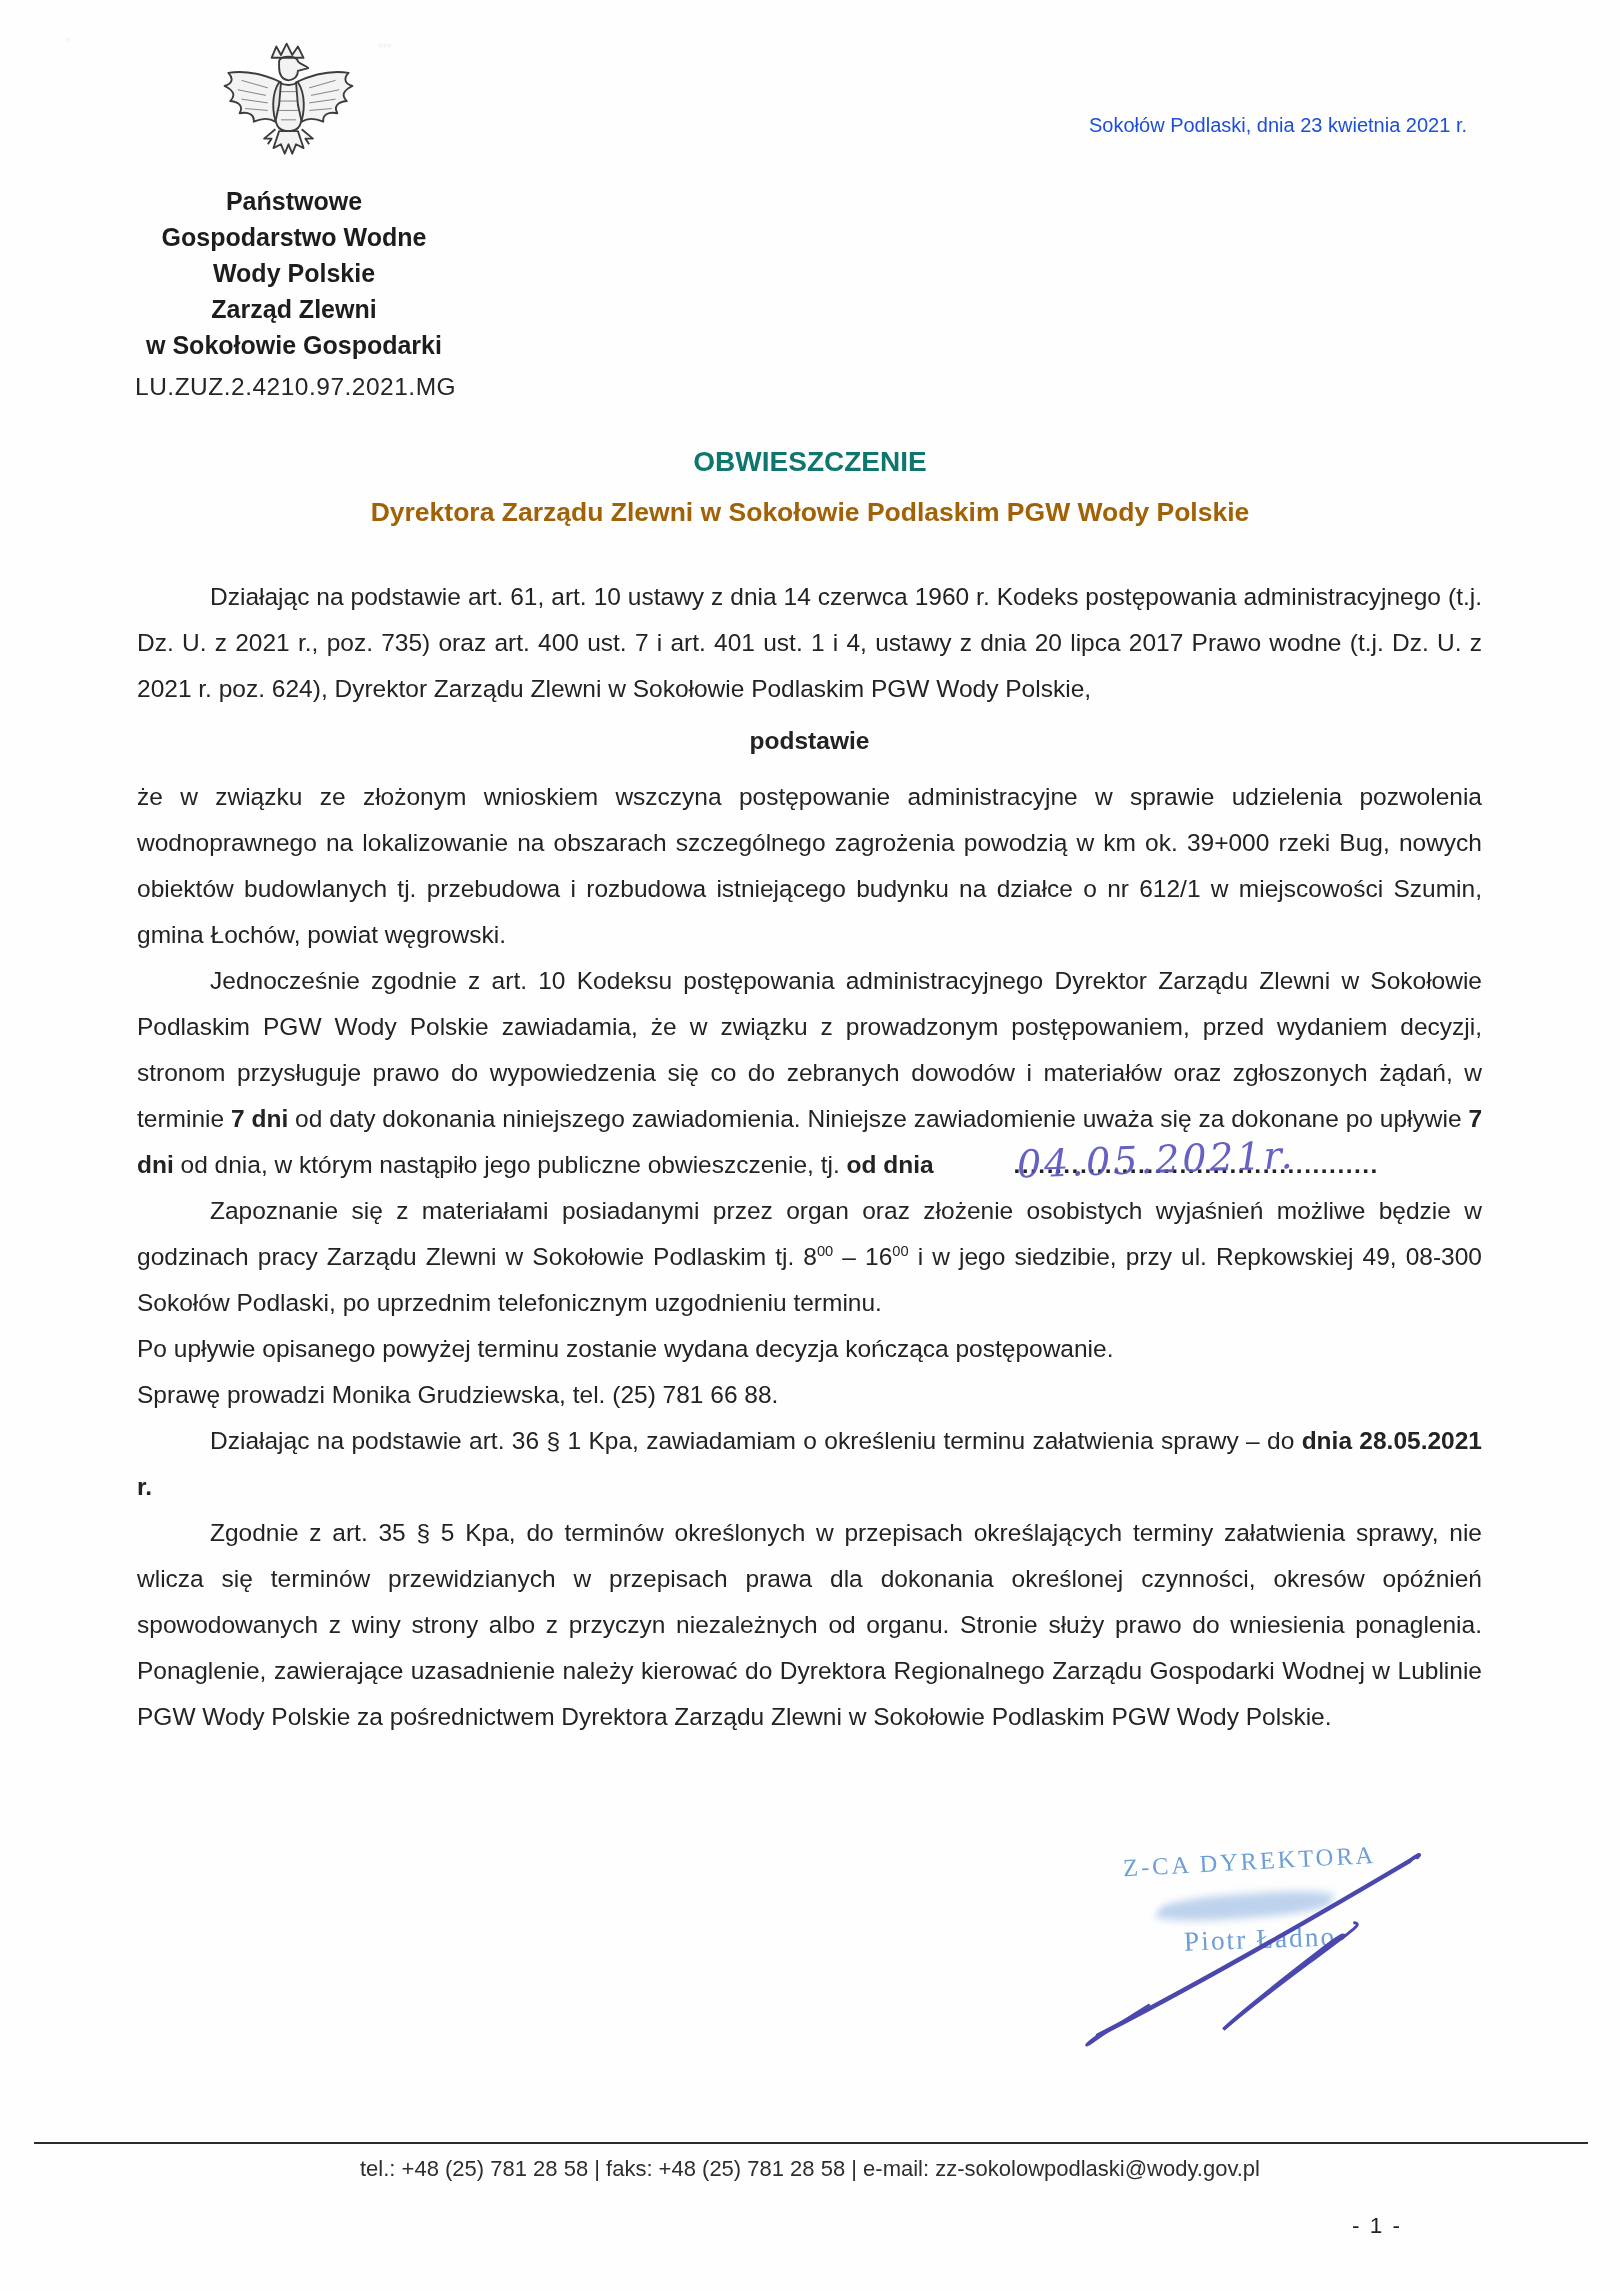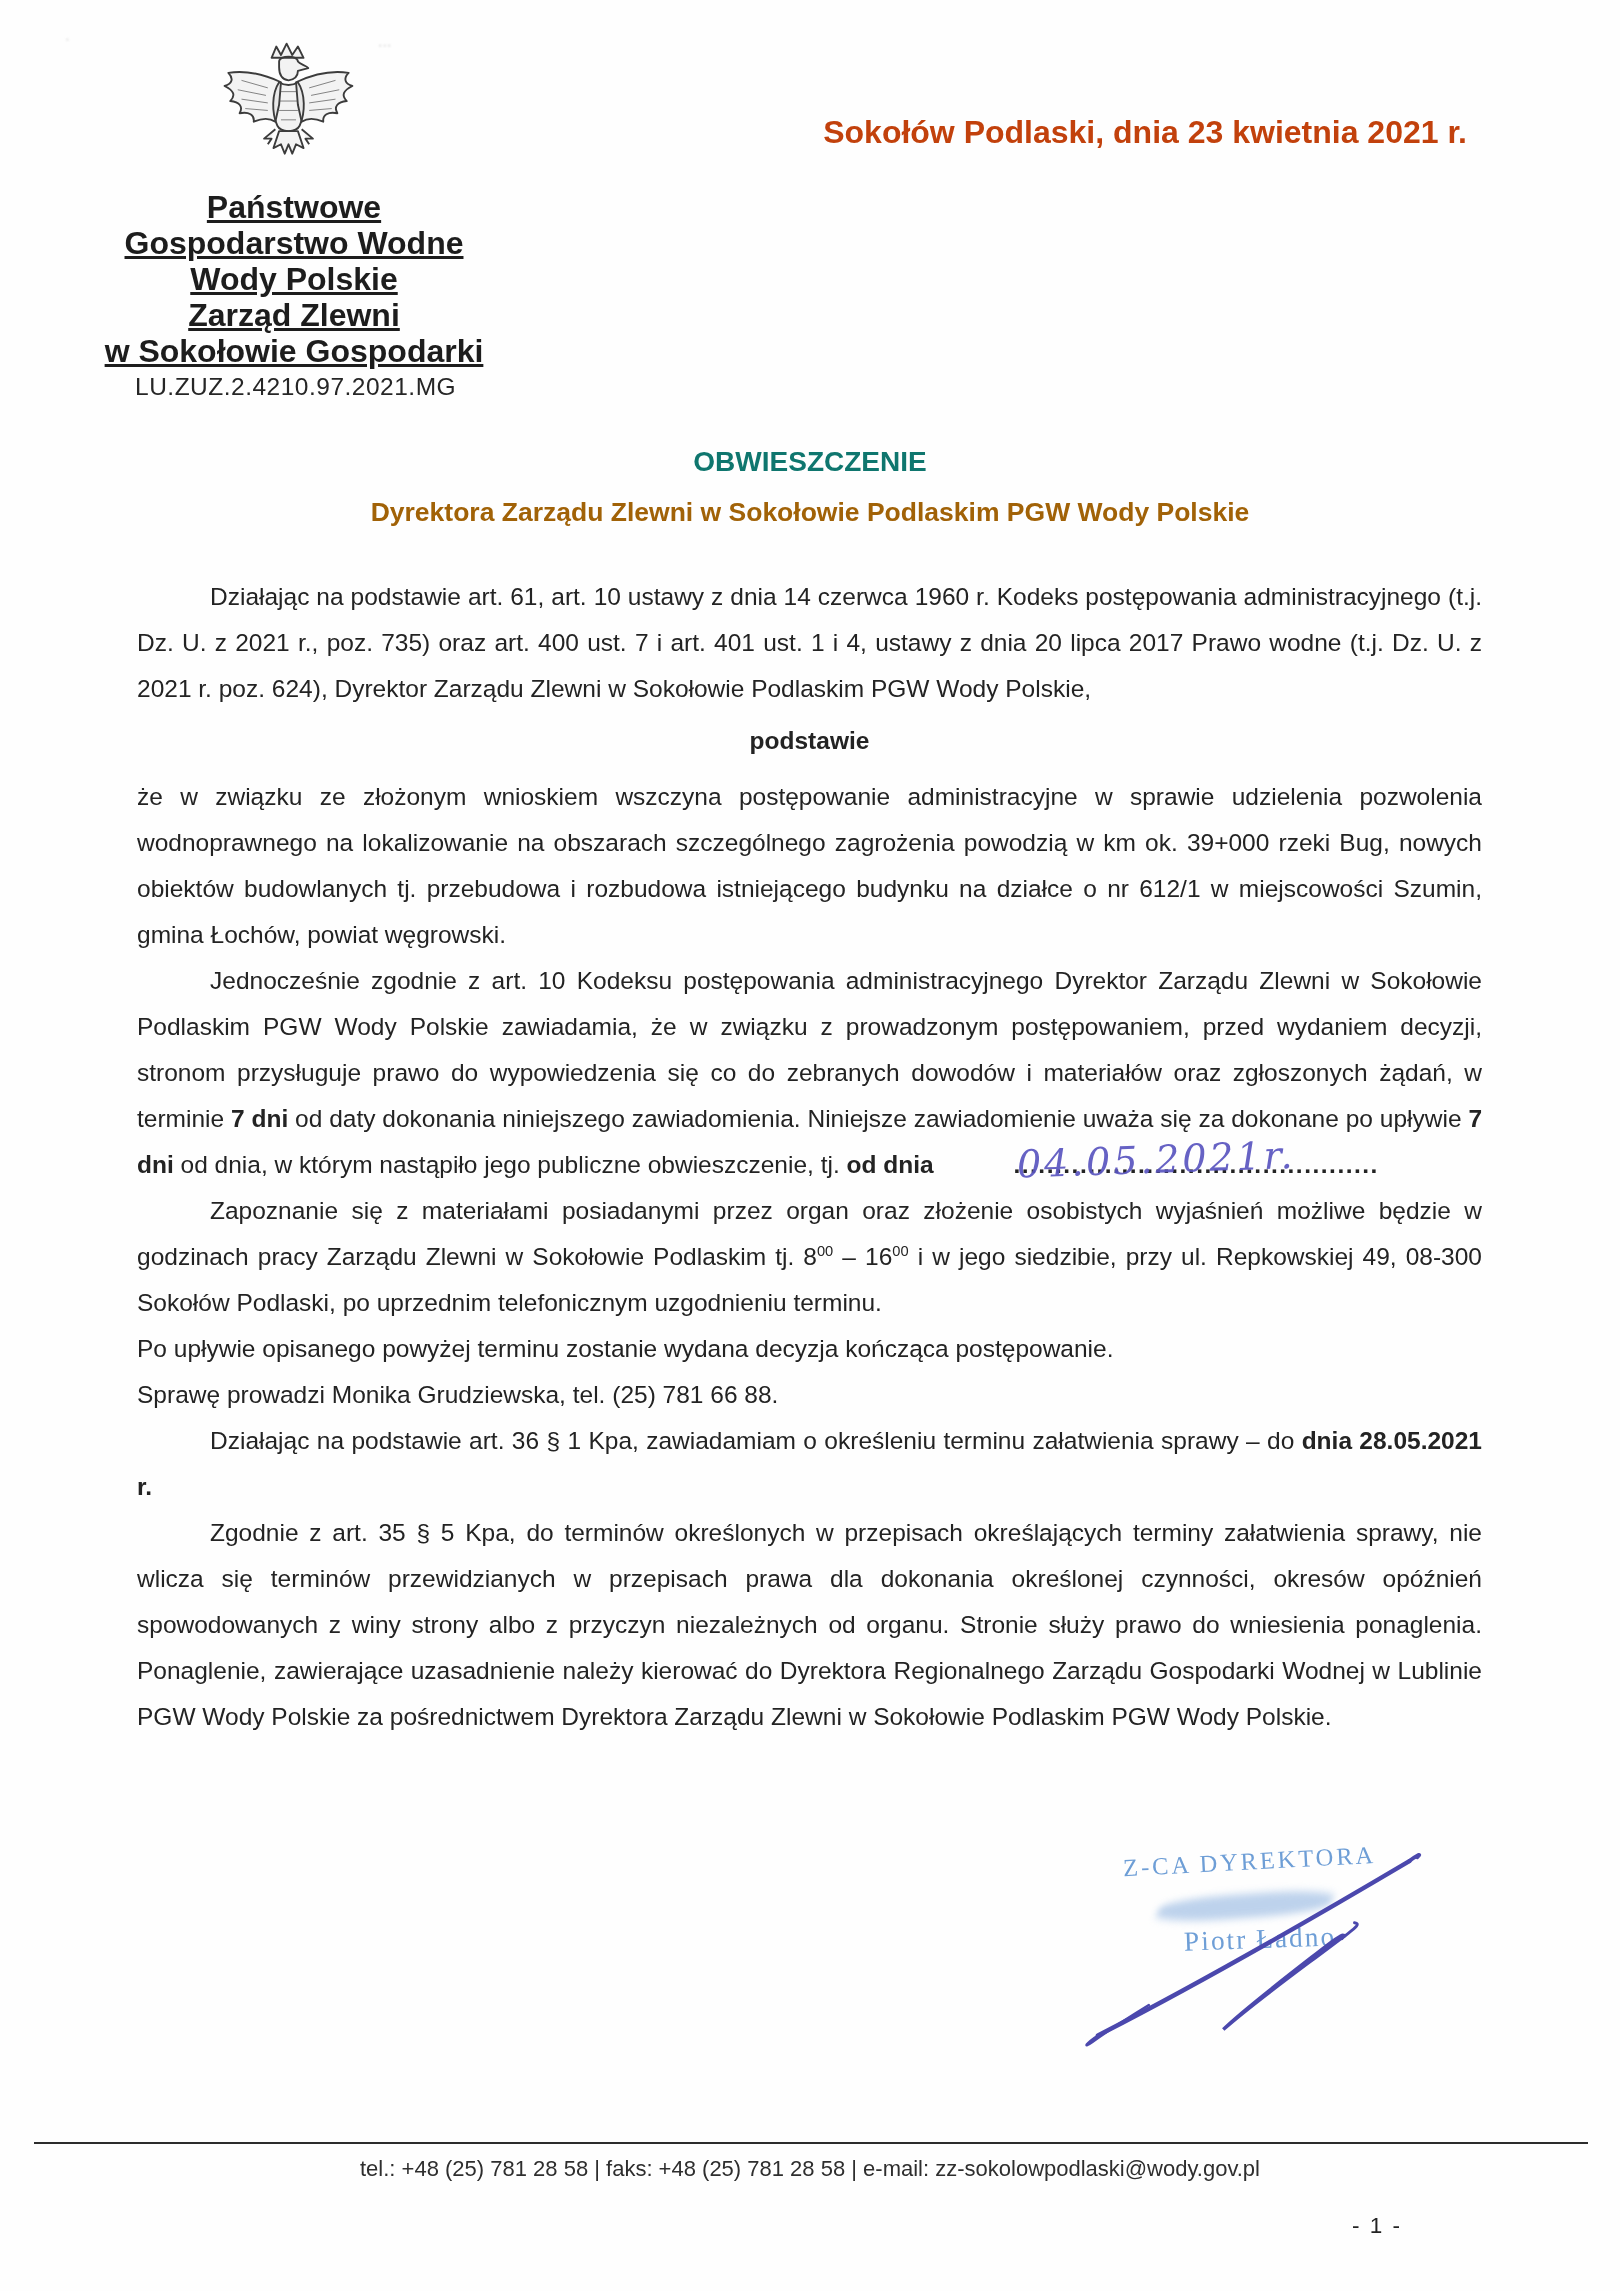--- a/index.html
+++ b/index.html
@@ -7,25 +7,25 @@
     position:relative;
     width:1620px;height:2292px;
     background:#fefefe;
     font-family:"Liberation Sans", sans-serif;
     color:#222;
     overflow:hidden;
   }
   
   .eagle{position:absolute;left:212px;top:39px;width:153px;height:141px;}
   .org-block{
-    position:absolute;left:54px;top:189px;width:480px;
-    text-align:center;font-weight:bold;font-size:32px;line-height:36px;color:#1d1d1d;text-decoration:underline;
+    position:absolute;left:54px;top:183px;width:480px;
+    text-align:center;font-weight:bold;font-size:25px;line-height:36px;color:#1d1d1d;
   }
   .ref{position:absolute;left:135px;top:373px;font-size:24.5px;color:#262626;letter-spacing:0.5px;}
-  .place-date{position:absolute;right:153px;top:114px;font-size:32px;color:#c2410c;font-weight:bold;}
+  .place-date{position:absolute;right:153px;top:114px;font-size:20px;color:#1d4ed8;}
   .artifact{position:absolute;color:#b9b9b9;font-size:13.7px;filter:blur(1px);}
   .a1{left:65px;top:31px;transform:rotate(-10deg);}
   .a2{left:378px;top:37px;}
   
   .doc-title{position:absolute;left:0;top:446px;width:100%;text-align:center;font-size:28px;font-weight:bold;color:#0f766e;}
   .doc-subtitle{position:absolute;left:0;top:497px;width:100%;text-align:center;font-size:26.5px;font-weight:bold;color:#a16207;}
   
   .doc-body{
     position:absolute;left:137px;top:574px;width:1345px;
     font-size:24.5px;line-height:46px;text-align:justify;color:#232323;

